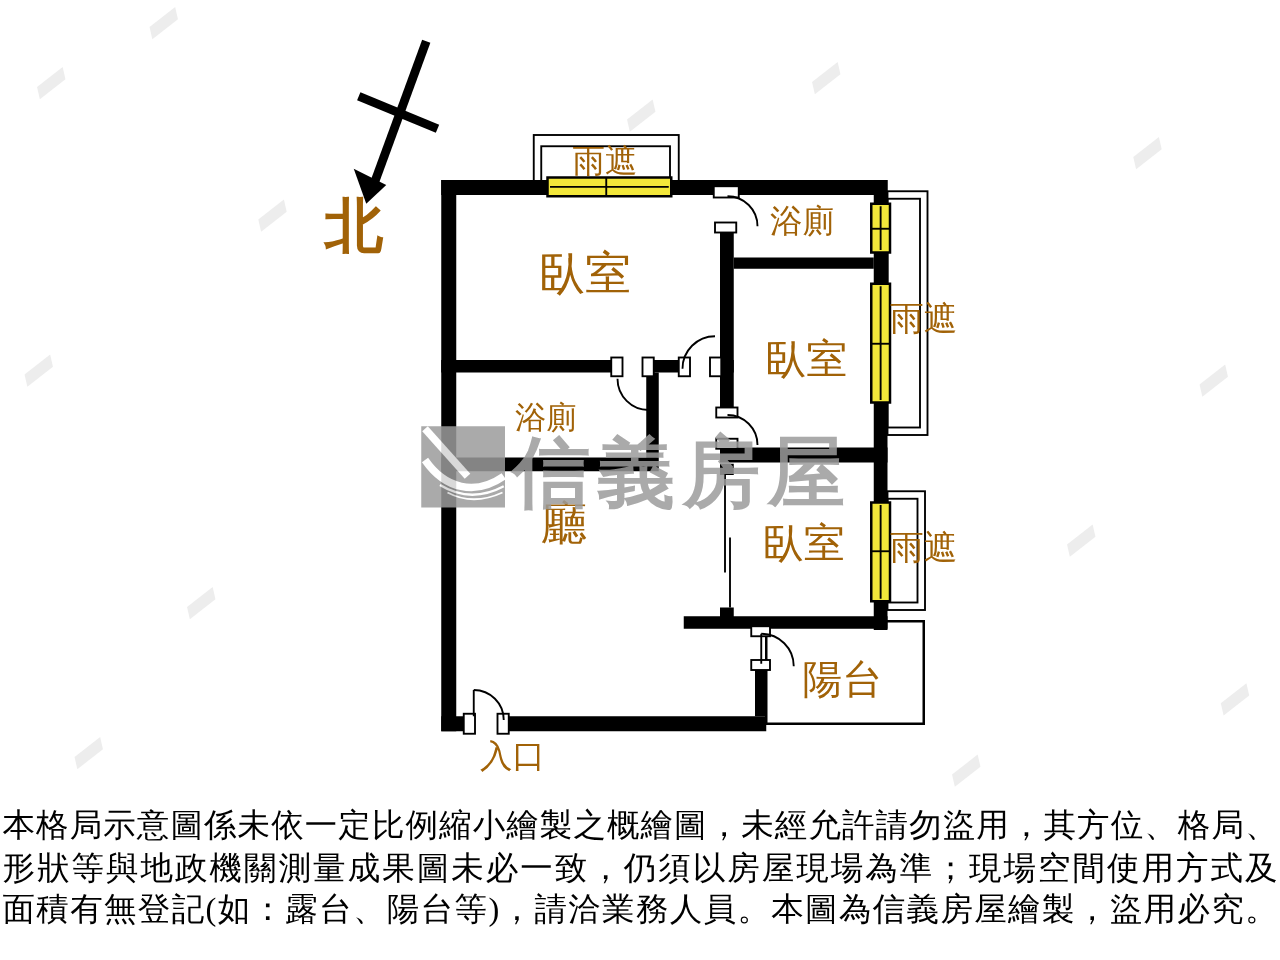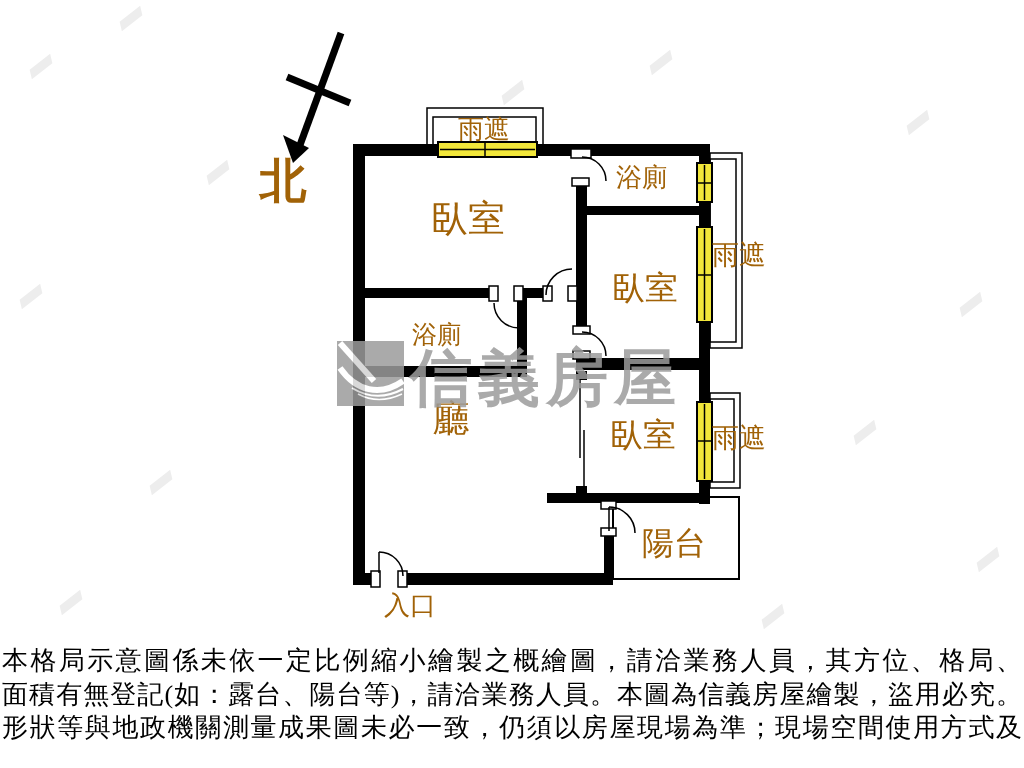--- a/index.html
+++ b/index.html
@@ -188,18 +188,18 @@
       <rect x="337" y="341" width="67" height="65" fill="#9c9c9c"></rect>
       <path d="M 340,343 L 374,381" stroke="#fff" stroke-width="6" fill="none"></path>
       <path d="M 340,368 C 356,391 380,397 403,381" stroke="#fff" stroke-width="6" fill="none"></path>
       <path d="M 352,388 C 370,399 388,397 403,389" stroke="#fff" stroke-width="2" fill="none"></path>
       <path d="M 358,394 C 373,402 389,400 402,394" stroke="#fff" stroke-width="1.5" fill="none"></path>
     </svg>
     <div id="wm-brand">信義房屋</div>
   </div>
 
   <div id="disclaimer">
-    <div class="dline">本格局示意圖係未依一定比例縮小繪製之概繪圖，請洽業務人員，其方位、格局、</div>
+    <div class="dline">本格局示意圖係未依一定比例縮小繪製之概繪圖，未經允許請勿盜用，其方位、格局、</div>
+    <div class="dline">形狀等與地政機關測量成果圖未必一致，仍須以房屋現場為準；現場空間使用方式及</div>
     <div class="dline">面積有無登記(如：露台、陽台等)，請洽業務人員。本圖為信義房屋繪製，盜用必究。</div>
-    <div class="dline">形狀等與地政機關測量成果圖未必一致，仍須以房屋現場為準；現場空間使用方式及</div>
   </div>
 
 </div>
 
 </body></html>

